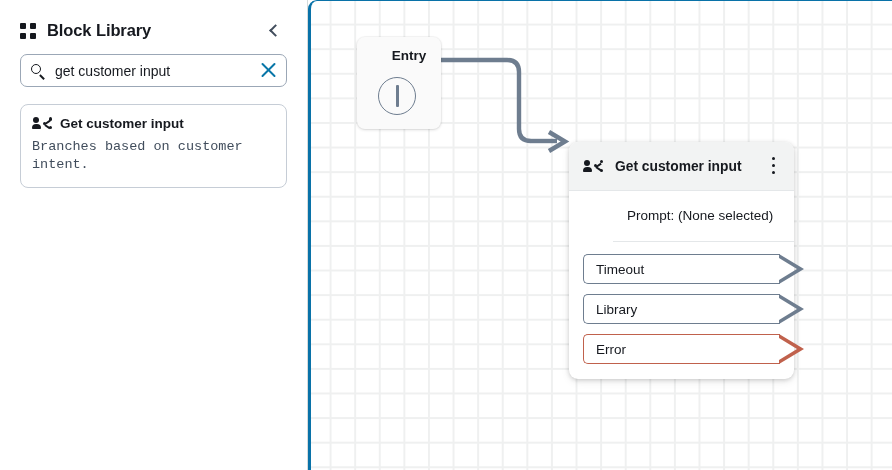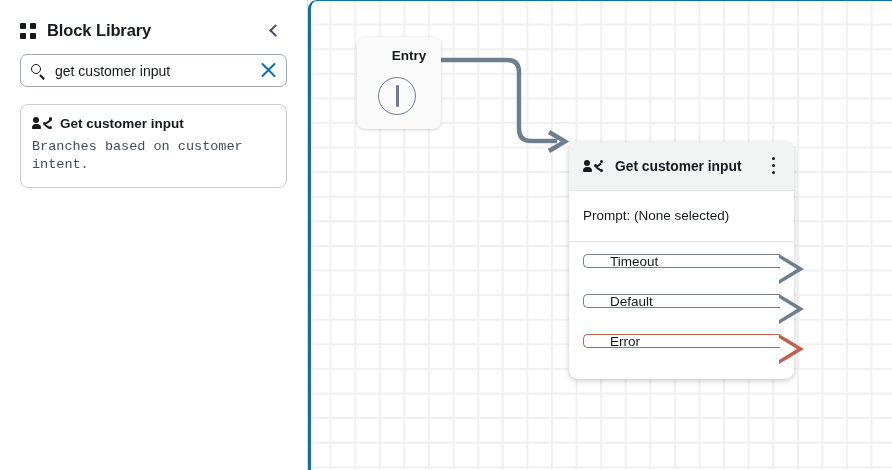--- a/index.html
+++ b/index.html
@@ -328,20 +328,21 @@
     border-radius: 50%;
     background: #16191f;
   }
   .kebab i:nth-child(1) { top: 1px; }
   .kebab i:nth-child(2) { top: 8px; }
   .kebab i:nth-child(3) { top: 15px; }
 
   .node-body {
     padding: 17px 14px 18px 14px;
     border-bottom: 1px solid #e4e7e9;
+    margin-left: 44px;
   }
   .node-prompt {
     font-size: 13.5px;
     color: #16191f;
   }
 
   .branches {
     padding: 12px 0 15px 0;
     position: relative;
   }
@@ -351,28 +352,28 @@
     margin: 0 0 10px 14px;
     cursor: pointer;
   }
   .branch:last-child { margin-bottom: 0; }
 
   .branch-pill {
     position: absolute;
     left: 0;
     top: 0;
     width: 197px;
-    height: 14px;
+    height: 30px;
     border: 1.3px solid #6e7d8f;
     border-right: none;
     border-radius: 5px 0 0 5px;
     background: #ffffff;
     display: flex;
     align-items: center;
-    padding-left: 26px;
+    padding-left: 12px;
     font-size: 13.5px;
     color: #16191f;
   }
   .branch.error .branch-pill { border-color: #c0614c; }
 
   .branch-arrow {
     position: absolute;
     left: 196px;
     top: -1px;
     width: 26px;
@@ -472,21 +473,21 @@
         <div class="branches">
 
           <div class="branch">
             <div class="branch-pill">Timeout</div>
             <svg class="branch-arrow" viewBox="0 0 26 32" width="26" height="32">
               <path d="M 0 1 L 0 5 L 18 16 L 0 27 L 0 31 L 25 16 Z" fill="#6e7d8f"></path>
             </svg>
           </div>
 
           <div class="branch">
-            <div class="branch-pill">Default</div>
+            <div class="branch-pill">Library</div>
             <svg class="branch-arrow" viewBox="0 0 26 32" width="26" height="32">
               <path d="M 0 1 L 0 5 L 18 16 L 0 27 L 0 31 L 25 16 Z" fill="#6e7d8f"></path>
             </svg>
           </div>
 
           <div class="branch error">
             <div class="branch-pill">Error</div>
             <svg class="branch-arrow" viewBox="0 0 26 32" width="26" height="32">
               <path d="M 0 1 L 0 5 L 18 16 L 0 27 L 0 31 L 25 16 Z" fill="#c0614c"></path>
             </svg>

